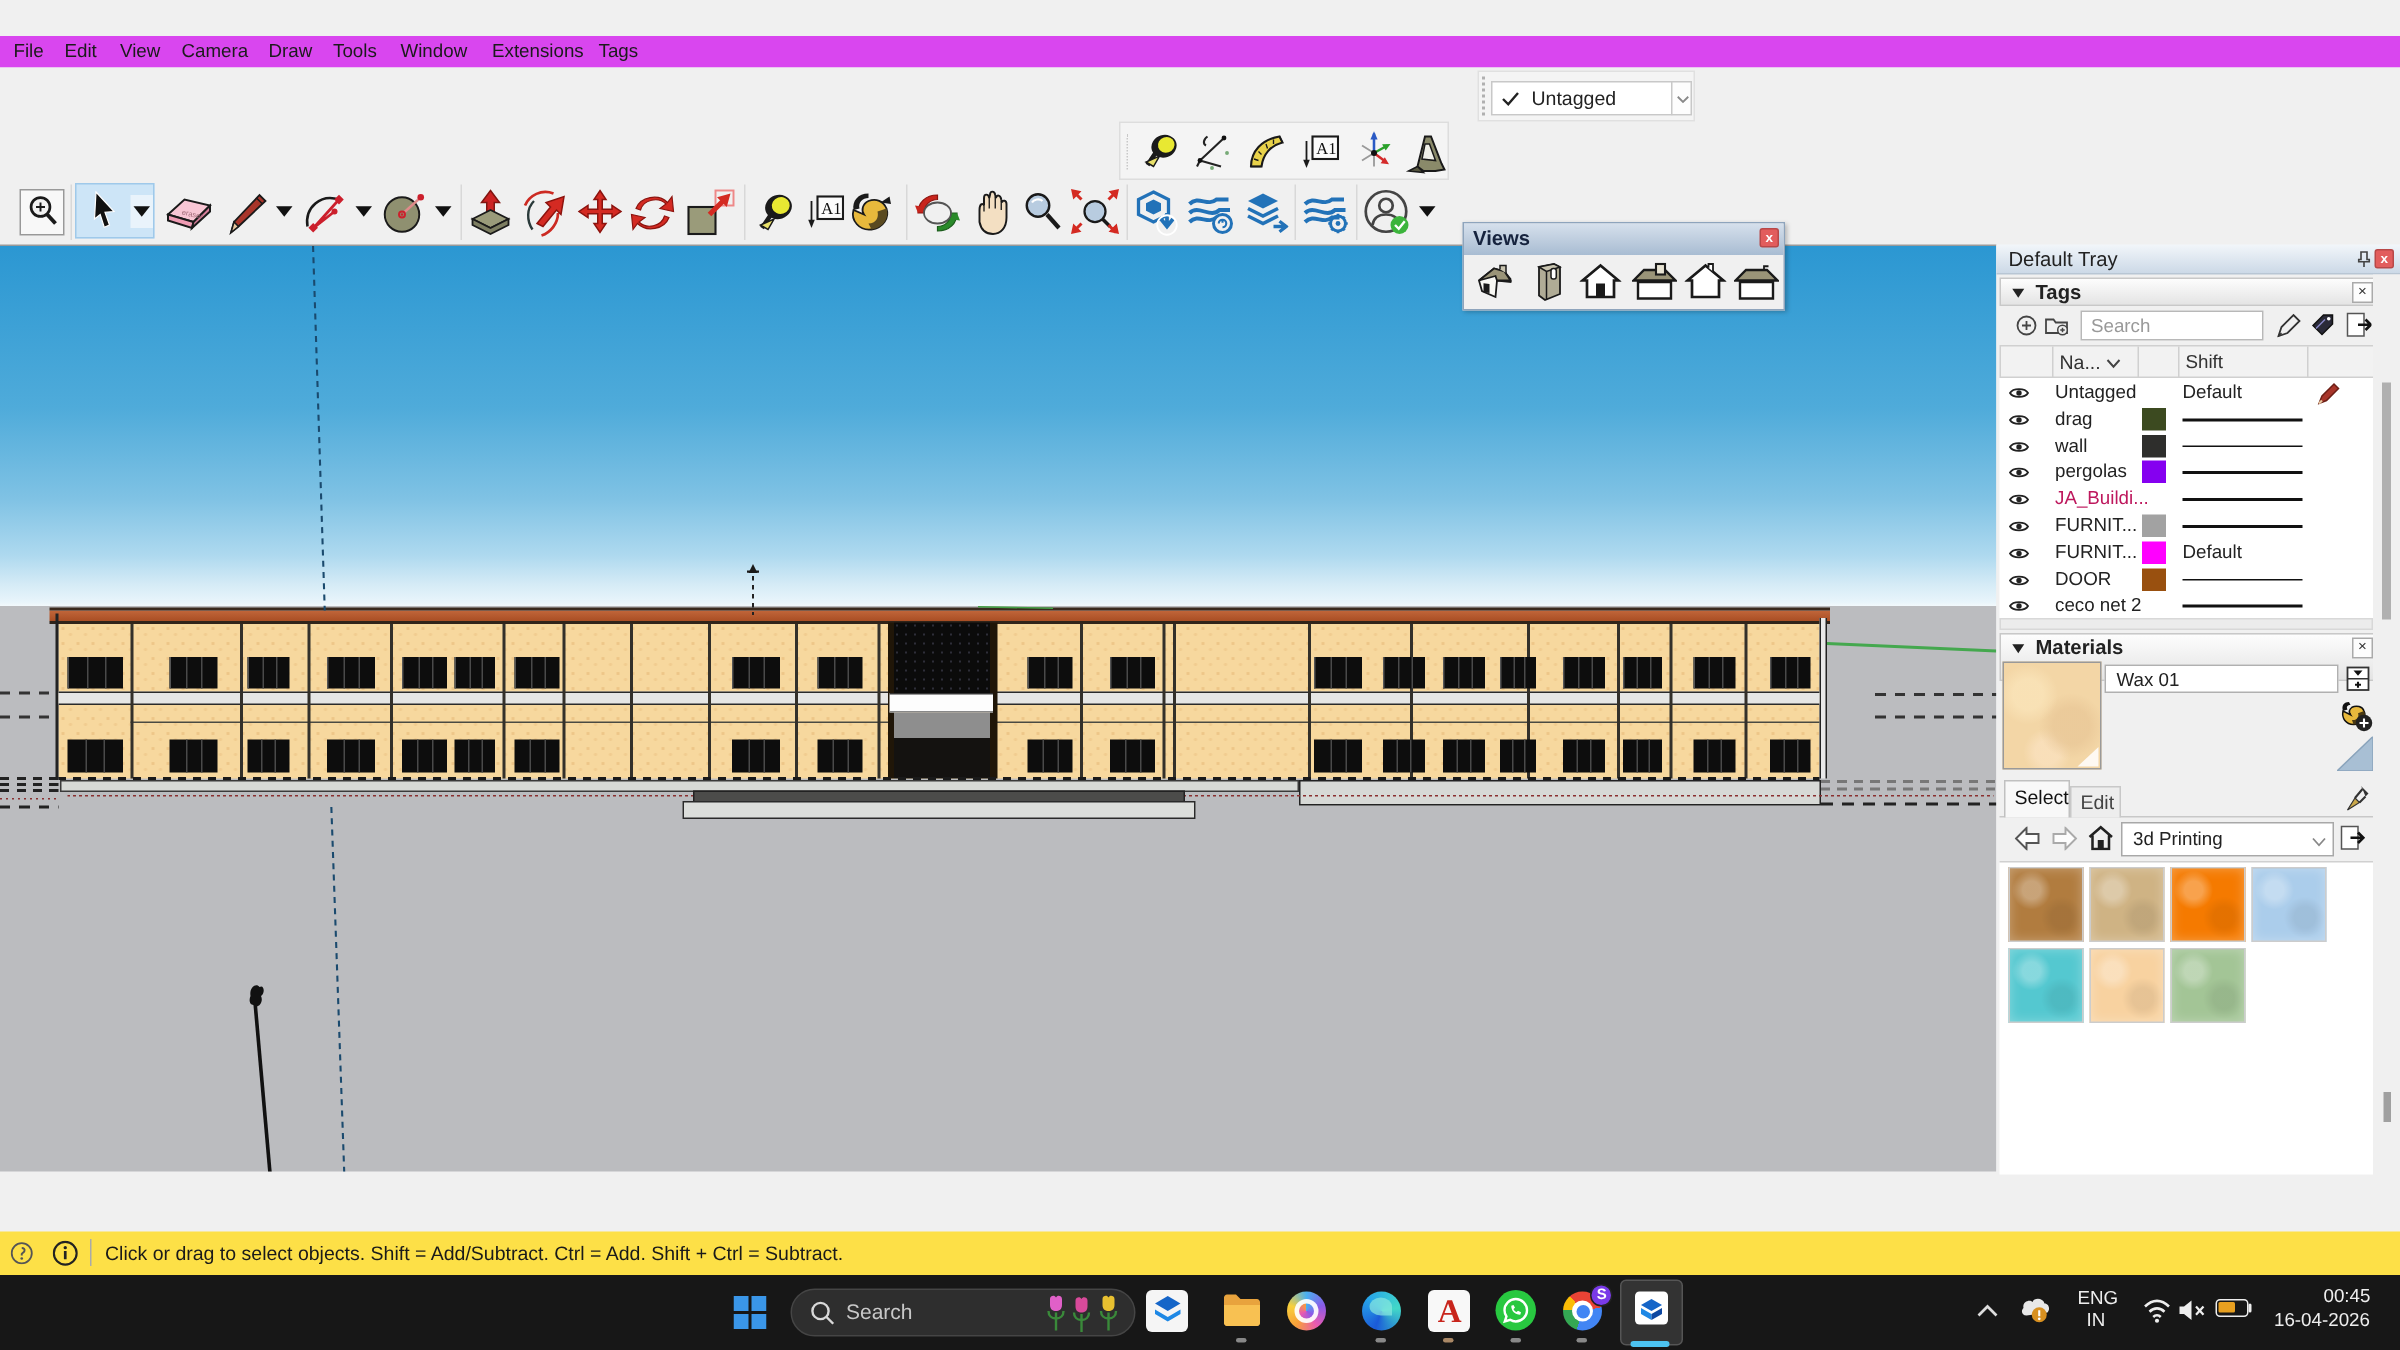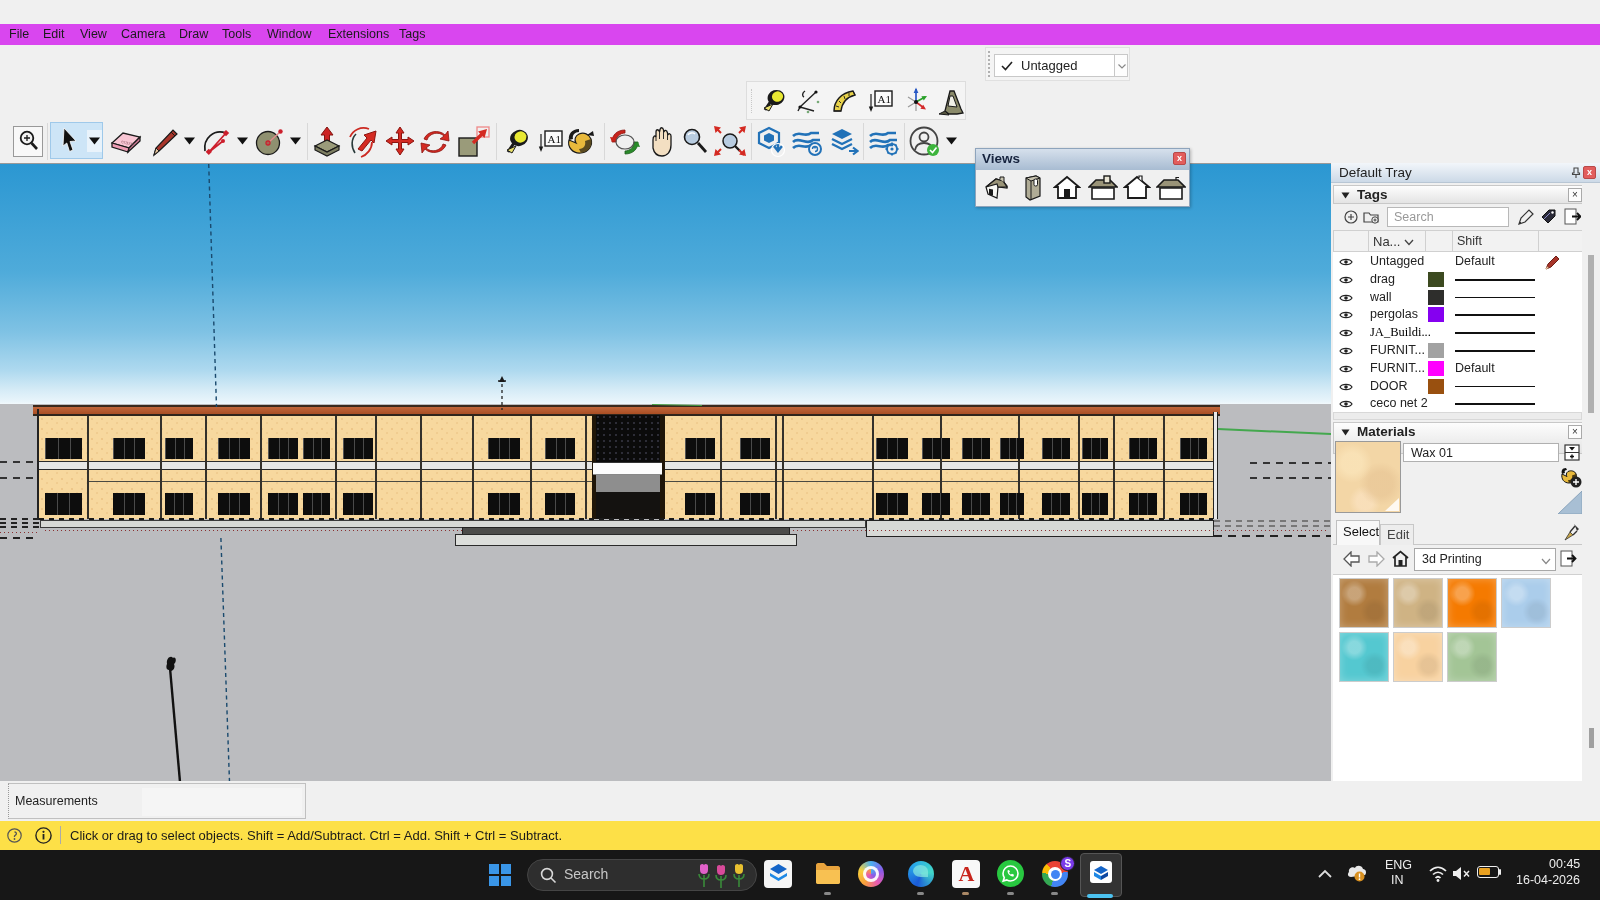--- a/index.html
+++ b/index.html
@@ -599,21 +599,21 @@
         <path d="M1 5 C3 1.5 11 1.5 13 5 C11 8.5 3 8.5 1 5 Z" fill="none" stroke="#222" stroke-width="1.2"></path>
         <circle cx="7" cy="5" r="1.8" fill="#222"></circle>
       </svg>
   <span class="abs" style="left:39px;top:144.4px;font-size:12.5px;color:#222;">pergolas</span>
   <div class="abs" style="left:97px;top:144.4px;width:16px;height:15px;background:#8500f0;"></div>
   <div class="abs" style="left:124px;top:151.4px;width:80px;height:1.8px;background:#111;"></div>
   <svg class="abs" style="left:8px;top:165.20000000000002px" width="14" height="10" viewBox="0 0 14 10">
         <path d="M1 5 C3 1.5 11 1.5 13 5 C11 8.5 3 8.5 1 5 Z" fill="none" stroke="#222" stroke-width="1.2"></path>
         <circle cx="7" cy="5" r="1.8" fill="#222"></circle>
       </svg>
-  <span class="abs" style="left:39px;top:162.20000000000002px;font-size:12.5px;color:#000000;font-family:Liberation Serif, serif;">JA_Buildi...</span>
+  <span class="abs" style="left:39px;top:162.20000000000002px;font-size:12.5px;color:#be185d;">JA_Buildi...</span>
   <div class="abs" style="left:124px;top:169.20000000000002px;width:80px;height:1.8px;background:#111;"></div>
   <svg class="abs" style="left:8px;top:183.00000000000003px" width="14" height="10" viewBox="0 0 14 10">
         <path d="M1 5 C3 1.5 11 1.5 13 5 C11 8.5 3 8.5 1 5 Z" fill="none" stroke="#222" stroke-width="1.2"></path>
         <circle cx="7" cy="5" r="1.8" fill="#222"></circle>
       </svg>
   <span class="abs" style="left:39px;top:180.00000000000003px;font-size:12.5px;color:#222;">FURNIT...</span>
   <div class="abs" style="left:97px;top:180.00000000000003px;width:16px;height:15px;background:#a2a2a2;"></div>
   <div class="abs" style="left:124px;top:187.00000000000003px;width:80px;height:1.8px;background:#111;"></div>
   <svg class="abs" style="left:8px;top:200.80000000000004px" width="14" height="10" viewBox="0 0 14 10">
         <path d="M1 5 C3 1.5 11 1.5 13 5 C11 8.5 3 8.5 1 5 Z" fill="none" stroke="#222" stroke-width="1.2"></path>
@@ -706,26 +706,20 @@
   <div class="abs" style="left:116px;top:415px;width:50px;height:50px;background:#f57a00;border:1px solid #ccc;box-shadow:inset 0 0 8px rgba(255,255,255,0.3);background-image:radial-gradient(circle at 30% 30%,rgba(255,255,255,0.3) 6px,transparent 13px),radial-gradient(circle at 72% 68%,rgba(0,0,0,0.07) 7px,transparent 14px);"></div>
   <div class="abs" style="left:170px;top:415px;width:50px;height:50px;background:#abcdeb;border:1px solid #ccc;box-shadow:inset 0 0 8px rgba(255,255,255,0.3);background-image:radial-gradient(circle at 30% 30%,rgba(255,255,255,0.3) 6px,transparent 13px),radial-gradient(circle at 72% 68%,rgba(0,0,0,0.07) 7px,transparent 14px);"></div>
   <div class="abs" style="left:8px;top:469px;width:50px;height:50px;background:#54c8d0;border:1px solid #ccc;box-shadow:inset 0 0 8px rgba(255,255,255,0.3);background-image:radial-gradient(circle at 30% 30%,rgba(255,255,255,0.3) 6px,transparent 13px),radial-gradient(circle at 72% 68%,rgba(0,0,0,0.07) 7px,transparent 14px);"></div>
   <div class="abs" style="left:62px;top:469px;width:50px;height:50px;background:#f8d2a0;border:1px solid #ccc;box-shadow:inset 0 0 8px rgba(255,255,255,0.3);background-image:radial-gradient(circle at 30% 30%,rgba(255,255,255,0.3) 6px,transparent 13px),radial-gradient(circle at 72% 68%,rgba(0,0,0,0.07) 7px,transparent 14px);"></div>
   <div class="abs" style="left:116px;top:469px;width:50px;height:50px;background:#a3c596;border:1px solid #ccc;box-shadow:inset 0 0 8px rgba(255,255,255,0.3);background-image:radial-gradient(circle at 30% 30%,rgba(255,255,255,0.3) 6px,transparent 13px),radial-gradient(circle at 72% 68%,rgba(0,0,0,0.07) 7px,transparent 14px);"></div>
   <div class="abs" style="left:251px;top:20px;width:18px;height:600px;background:#f0f0f0;"></div>
   <div class="abs" style="left:257px;top:92px;width:6px;height:158px;background:#b0b0b0;"></div>
   <div class="abs" style="left:258px;top:565px;width:5px;height:20px;background:#a0a0a0;"></div>
   </div>
 
-<div class="abs" id="measure" style="left:0;top:781px;width:1600px;height:40px;background:#f0f0f0;">
-      <div class="abs" style="left:8px;top:2px;width:298px;height:36px;background:#f0f0f0;border:1px solid #c0c0c0;border-left:1px dotted #999;">
-        <span class="abs" style="left:6px;top:10px;font-size:12.5px;color:#222;">Measurements</span>
-        <div class="abs" style="left:133px;top:4px;width:160px;height:28px;background:#f5f5f5;"></div>
-      </div>
-    </div>
 
 <div class="abs" id="status" style="left:0;top:821px;width:1600px;height:29px;background:#fde047;">
       <svg class="abs" style="left:7px;top:7px" width="15" height="15" viewBox="0 0 15 15">
         <circle cx="7.5" cy="7.5" r="6.7" fill="none" stroke="#555" stroke-width="1.2"></circle>
         <path d="M7.5 4 C9 4 9.6 5 9.3 6 C9 7 8 7.2 7.5 8 L7.5 9" fill="none" stroke="#555" stroke-width="1.3"></path>
         <circle cx="7.5" cy="11" r="0.9" fill="#555"></circle>
       </svg>
       <svg class="abs" style="left:35px;top:6px" width="17" height="17" viewBox="0 0 17 17">
         <circle cx="8.5" cy="8.5" r="7.6" fill="none" stroke="#222" stroke-width="1.4"></circle>
         <circle cx="8.5" cy="4.8" r="1.1" fill="#222"></circle>

